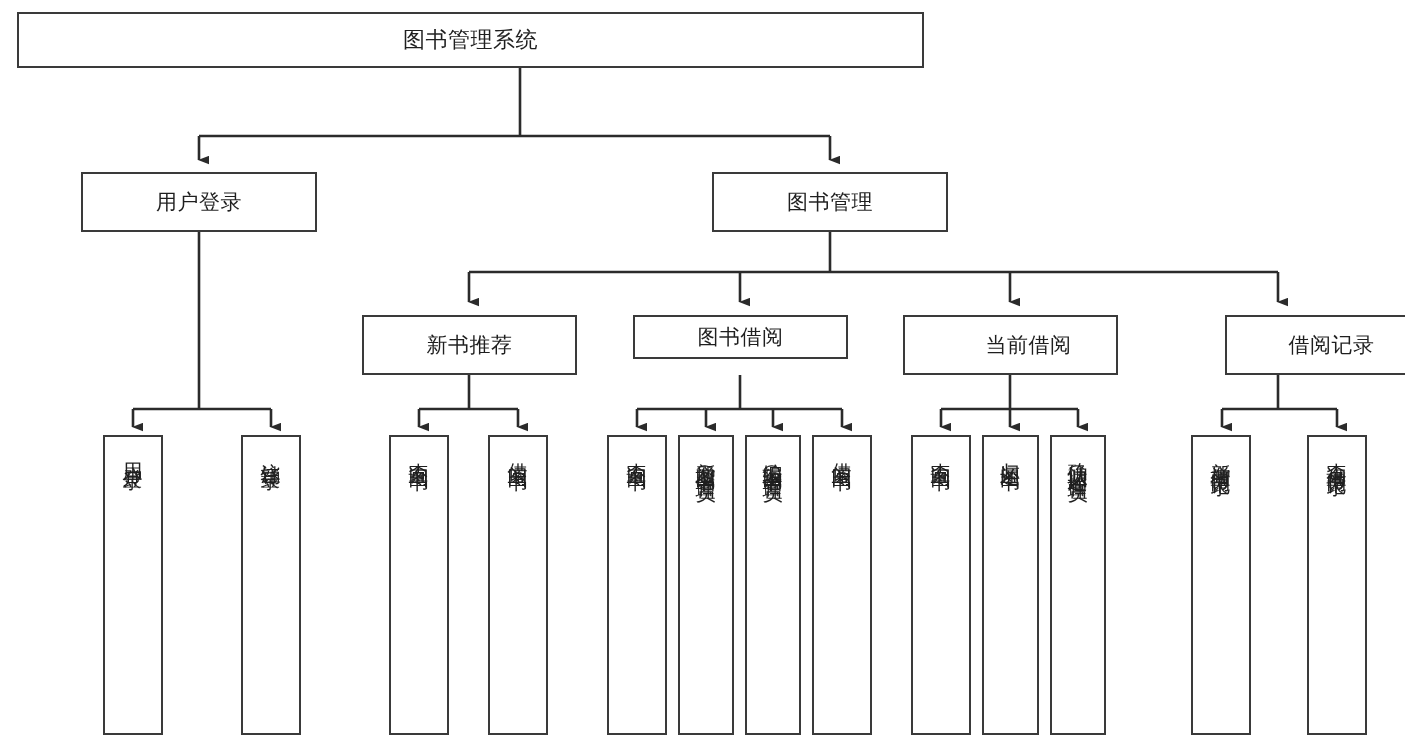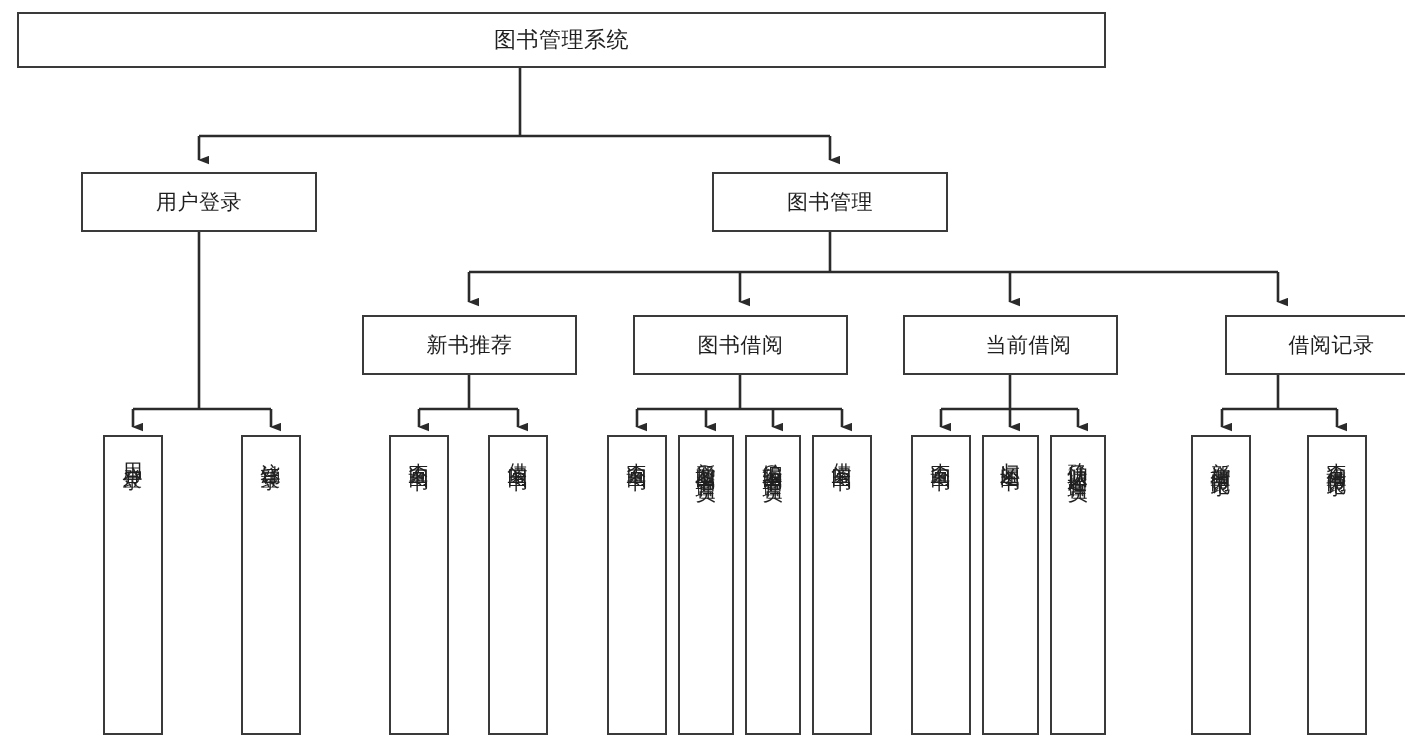--- a/index.html
+++ b/index.html
@@ -123,35 +123,35 @@
       <line x1="1010" y1="409" x2="1010" y2="427" marker-end="url(#arrow)"></line>
       <line x1="1078" y1="409" x2="1078" y2="427" marker-end="url(#arrow)"></line>
 
       <line x1="1278" y1="375" x2="1278" y2="409"></line>
       <line x1="1222" y1="409" x2="1337" y2="409"></line>
       <line x1="1222" y1="409" x2="1222" y2="427" marker-end="url(#arrow)"></line>
       <line x1="1337" y1="409" x2="1337" y2="427" marker-end="url(#arrow)"></line>
     </g>
   </svg>
 
-  <div class="node root" style="left:17px; top:12px; width:1089px; height:56px;">
+  <div class="node root" style="left:17px; top:12px; width:907px; height:56px;">
     <span class="label">图书管理系统</span>
   </div>
 
   <div class="node level2" style="left:81px; top:172px; width:236px; height:60px;">
     <span class="label">用户登录</span>
   </div>
   <div class="node level2" style="left:712px; top:172px; width:236px; height:60px;text-align:center;">
     <span class="label">图书管理</span>
   </div>
 
   <div class="node level3" style="left:362px; top:315px; width:215px; height:60px;">
     <span class="label">新书推荐</span>
   </div>
-  <div class="node level3" style="left:633px; top:315px; width:215px; height:60px;">
+  <div class="node level3" style="left:633px; top:315px; width:215px; height:44px;">
     <span class="label">图书借阅</span>
   </div>
   <div class="node level3" style="left:903px; top:315px; width:215px; height:60px;padding-left:36px;">
     <span class="label">当前借阅</span>
   </div>
   <div class="node level3" style="left:1225px; top:315px; width:213px; height:60px;">
     <span class="label">借阅记录</span>
   </div>
 
   <div class="node leaf" style="left:103px; top:435px; width:60px; height:300px;">

